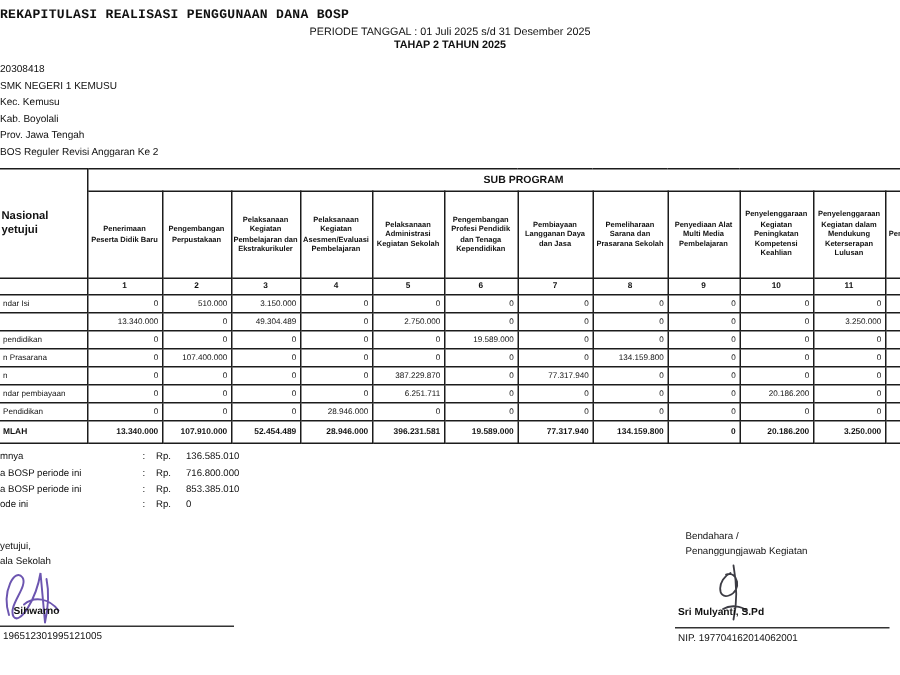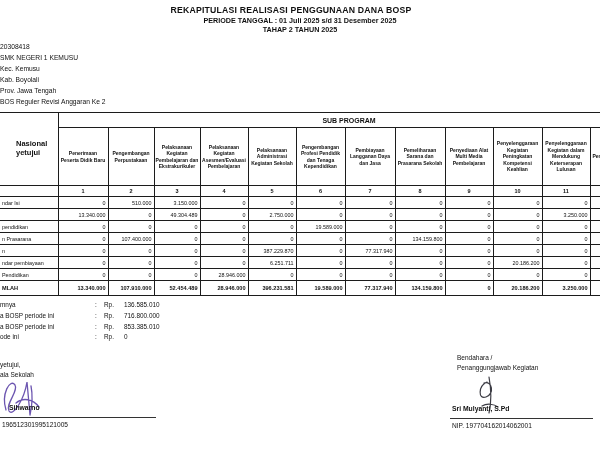--- a/index.html
+++ b/index.html
@@ -3,32 +3,32 @@
 <meta charset="utf-8">
 <style>
   html,body{margin:0;padding:0;}
   body{
     width:600px;height:450px;overflow:hidden;position:relative;
     background:#ffffff;color:#111;
     font-family:"Liberation Sans","DejaVu Sans",sans-serif;
   }
   .abs{position:absolute;}
   
-  .doc-title{top:5px;left:0;right:18px;text-align:center;font-size:8.7px;font-weight:bold;letter-spacing:.2px;}
-  .doc-period{top:16px;left:0;right:0;text-align:center;font-size:7.2px;font-weight:bold;}
+  .doc-title{top:5px;left:0;right:18px;text-align:left;font-size:8.7px;font-weight:bold;letter-spacing:.2px;font-family:Liberation Mono, monospace;}
+  .doc-period{top:16px;left:0;right:0;text-align:center;font-size:7.2px;font-weight:normal;}
   .doc-stage{top:25px;left:0;right:0;text-align:center;font-size:7.2px;font-weight:bold;}
   
   .info{top:41px;left:0;font-size:6.7px;line-height:11px;white-space:nowrap;}
   
   .table-wrap{top:112px;left:0;width:600px;height:184px;overflow:hidden;}
   table{border-collapse:collapse;table-layout:fixed;width:640px;}
   th,td{border:1px solid #1c1c1c;overflow:hidden;}
   tr > *:first-child{border-left:none;}
   .subprog{font-weight:bold;font-size:7px;text-align:center;height:12px;}
-  .lblhead{font-size:7.5px;font-weight:bold;text-align:left;vertical-align:middle;padding-left:16px;line-height:1.15;}
+  .lblhead{font-size:7.5px;font-weight:bold;text-align:left;vertical-align:middle;padding-left:1px;line-height:1.15;}
   .colhead{font-size:5px;font-weight:bold;text-align:center;vertical-align:middle;height:55px;padding:1px;line-height:1.3;}
   .colhead.clip{text-align:left;padding-left:2px;}
   .numcell{font-size:5.5px;font-weight:bold;text-align:center;height:10px;padding:0 1px;}
   tbody td{font-size:5.4px;height:11px;padding:0;}
   .rowlbl{text-align:left;padding-left:2px;white-space:nowrap;}
   .val{text-align:right;padding-right:2px;white-space:nowrap;}
   tr.total td{font-weight:bold;height:14px;font-size:5.6px;}
   
   .summary{top:300px;left:0;font-size:6.4px;line-height:10.8px;}
   .summary .srow{display:flex;}

